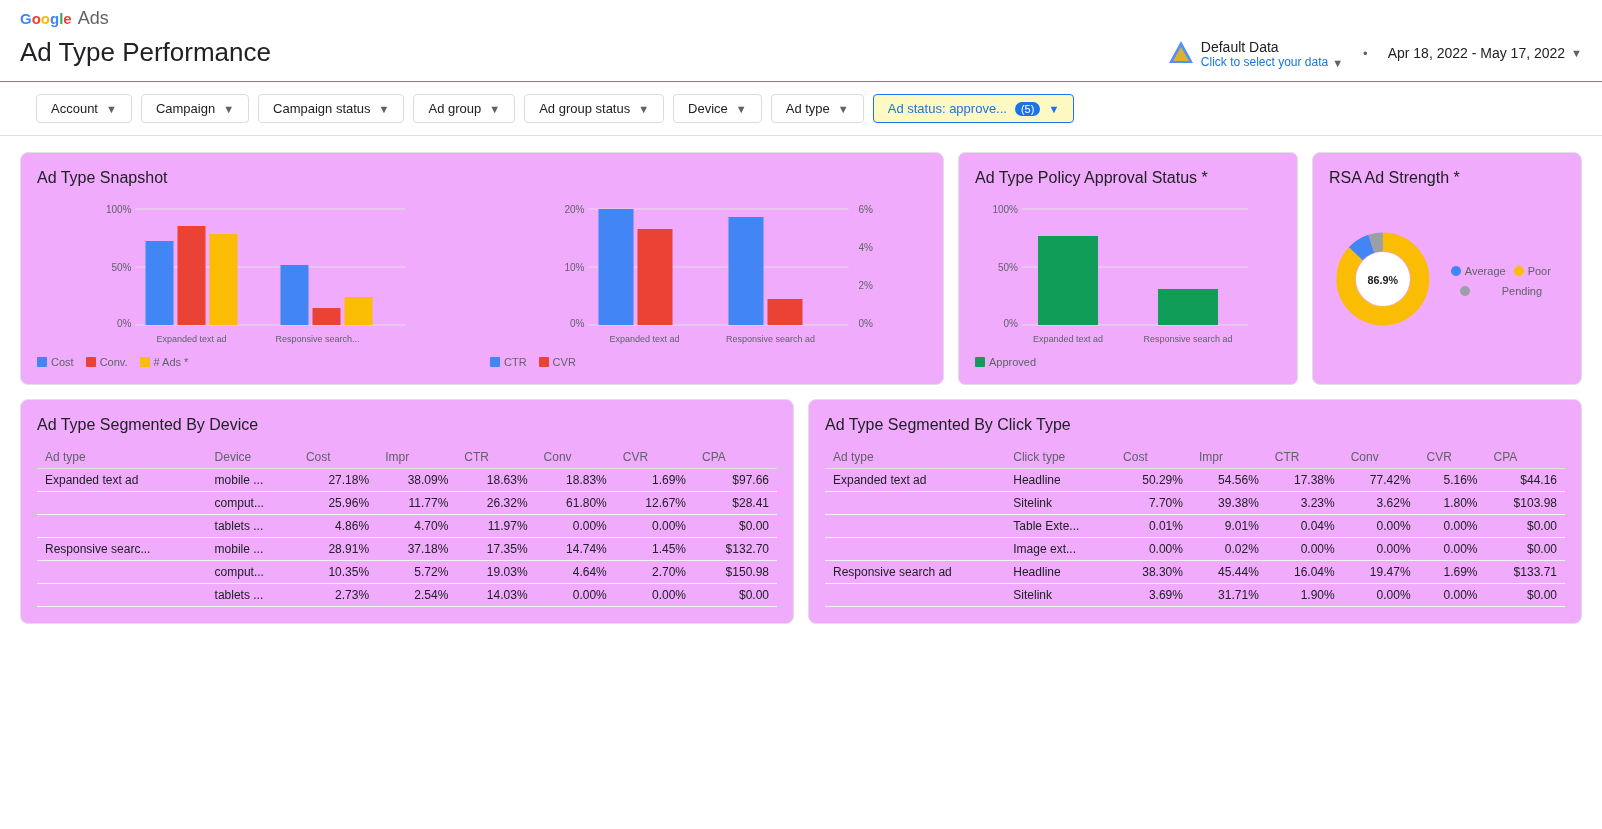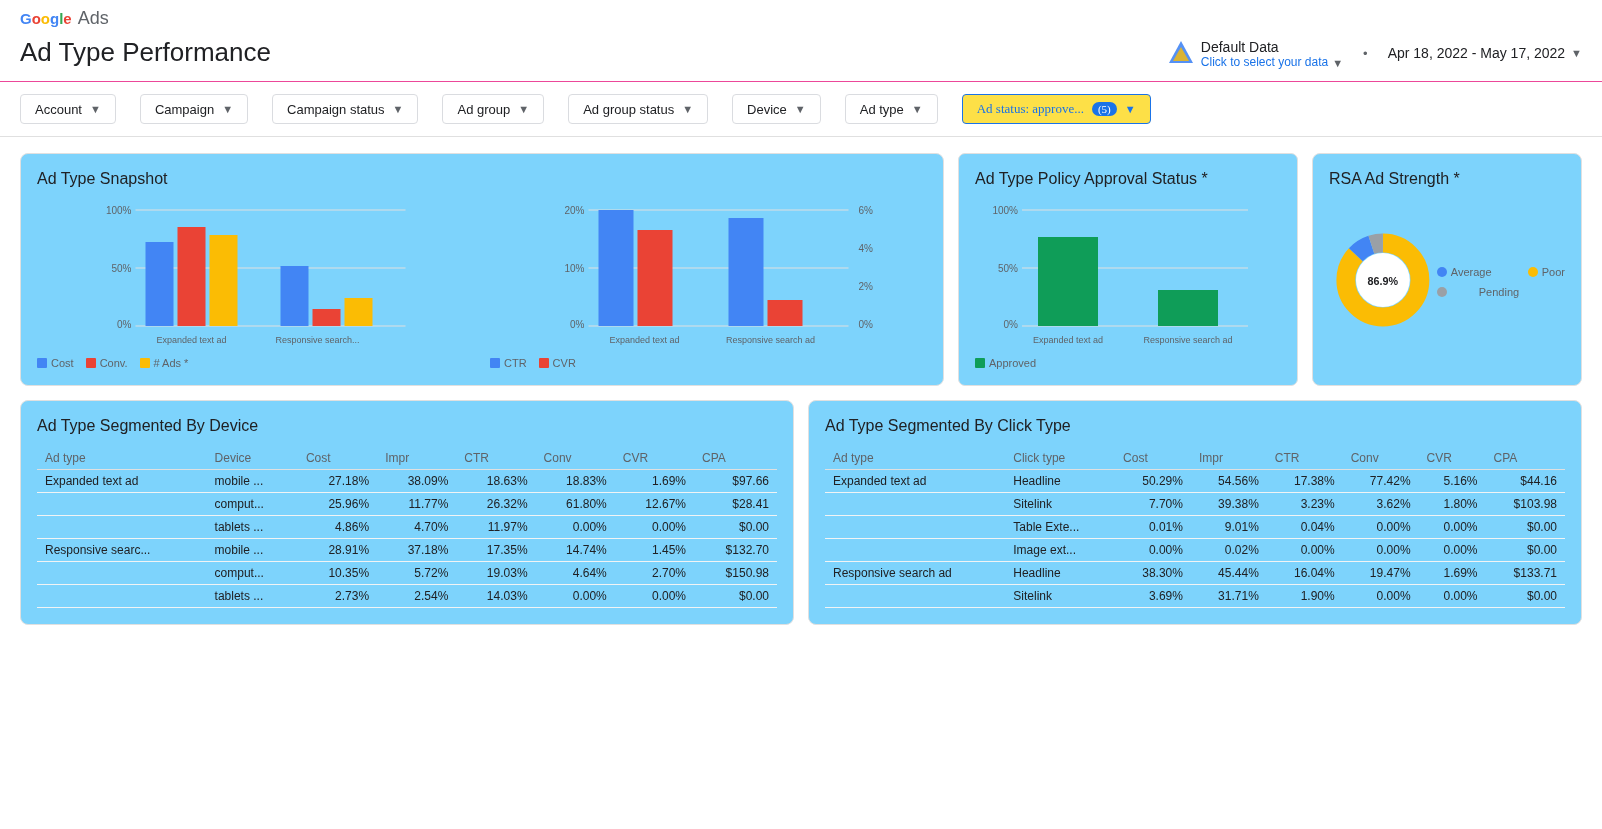--- a/index.html
+++ b/index.html
@@ -3,21 +3,21 @@
   <meta charset="utf-8">
   <style>
     * { box-sizing: border-box; margin: 0; padding: 0; }
     body { font-family: 'Google Sans', Arial, sans-serif; font-size: 13px; color: #202124; background: #fff; }
     .logo { display: flex; align-items: center; gap: 6px; }
     .header-right { margin-left: auto; display: flex; align-items: center; gap: 20px; }
     .data-source { display: flex; align-items: center; gap: 8px; }
     .filter-btn { display: flex; align-items: center; gap: 8px; padding: 6px 14px; border: 1px solid #dadce0; border-radius: 4px; background: #fff; cursor: pointer; font-size: 13px; color: #202124; }
     .filter-active { background: #e8f0fe; border-color: #1a73e8; color: #1a73e8; }
 
-    .card { background: #7dd3fc; border: 1px solid #e0e0e0; border-radius: 8px; padding: 16px; }
+    .card { background: #f0abfc; border: 1px solid #e0e0e0; border-radius: 8px; padding: 16px; }
 
     .card-title { font-size: 16px; font-weight: 500; margin-bottom: 12px; color: #202124; }
     .data-table { width: 100%; border-collapse: collapse; font-size: 12px; }
     .data-table th { text-align: left; padding: 4px 8px; color: #5f6368; font-weight: 500; border-bottom: 1px solid #e0e0e0; }
     .data-table td { padding: 4px 8px; border-bottom: 1px solid #f1f3f4; }
     .col-right { text-align: right; }
 
     
     svg text { font-family: Arial, sans-serif; }
 
@@ -53,21 +53,21 @@
       <span data-name="data-source-arrow" style="color:#5f6368; font-size:11px;">▼</span>
     </div>
     <span data-name="separator-dot" style="color:#5f6368;">•</span>
     <div data-name="date-range-picker" style="display:flex; align-items:center; gap:6px; cursor:pointer; font-size:14px;">
       <span data-name="date-range-label">Apr 18, 2022 - May 17, 2022</span>
       <span data-name="date-range-arrow" style="color:#5f6368; font-size:11px;">▼</span>
     </div>
   </div>
 </div>
 
-<div data-name="filters-bar" style="display:flex; flex-wrap:wrap; gap:24px; padding:12px 20px; border-bottom:1px solid #e0e0e0;">
+<div data-name="filters-bar" style="display:flex; flex-wrap:wrap; gap:9px; padding:12px 36px; border-bottom:1px solid #e0e0e0;">
   <button data-name="filter-account" class="filter-btn">
     <span>Account</span>
     <span data-name="account-arrow" style="color:#5f6368; font-size:11px;">▼</span>
   </button>
   <button data-name="filter-campaign" class="filter-btn">
     <span>Campaign</span>
     <span data-name="campaign-arrow" style="color:#5f6368; font-size:11px;">▼</span>
   </button>
   <button data-name="filter-campaign-status" class="filter-btn">
     <span>Campaign status</span>
@@ -83,21 +83,21 @@
   </button>
   <button data-name="filter-device" class="filter-btn">
     <span>Device</span>
     <span data-name="device-arrow" style="color:#5f6368; font-size:11px;">▼</span>
   </button>
 
   <button data-name="filter-ad-type" class="filter-btn" style="margin-top:0;">
     <span>Ad type</span>
     <span data-name="ad-type-arrow" style="color:#5f6368; font-size:11px;">▼</span>
   </button>
-  <button data-name="filter-ad-status" class="filter-btn filter-active" style="background:#fde047; border-color:#1a73e8; color:#1a73e8;font-family:Liberation Serif, serif;">
+  <button data-name="filter-ad-status" class="filter-btn filter-active" style="background:#fef9c3; border-color:#1a73e8; color:#1a73e8;">
     <span>Ad status: approve...</span>
     <span data-name="ad-status-badge" style="background:#1a73e8; color:#fff; border-radius:10px; padding:1px 6px; font-size:11px;">(5)</span>
     <span data-name="ad-status-arrow" style="font-size:11px;">▼</span>
   </button>
 </div>
 
 <div style="padding:16px 20px; display:flex; flex-direction:column; gap:14px;">
 
   <div style="display:flex; gap:14px; align-items:stretch;">
 
@@ -215,21 +215,21 @@
       <div data-name="rsa-title" class="card-title">RSA Ad Strength *</div>
       <div style="display:flex; flex-direction:row; align-items:center;">
         <svg width="160" height="160" viewBox="0 0 160 160" data-name="rsa-donut-chart">
 
           <circle cx="80" cy="80" r="55" fill="none" stroke="#fbbc04" stroke-width="28" stroke-dasharray="300 345.6" stroke-dashoffset="0" transform="rotate(-90 80 80)"></circle>
           <circle cx="80" cy="80" r="55" fill="none" stroke="#4285f4" stroke-width="28" stroke-dasharray="27.6 345.6" stroke-dashoffset="-300" transform="rotate(-90 80 80)"></circle>
           <circle cx="80" cy="80" r="55" fill="none" stroke="#9aa0a6" stroke-width="28" stroke-dasharray="17.6 345.6" stroke-dashoffset="-327.6" transform="rotate(-90 80 80)"></circle>
           <circle cx="80" cy="80" r="40" fill="white"></circle>
           <text x="80" y="87" font-size="16" font-weight="600" fill="#202124" text-anchor="middle">86.9%</text>
         </svg>
-        <div style="display:flex; gap:8px; margin-top:4px; flex-wrap:wrap; justify-content:space-between;">
+        <div style="display:flex; gap:8px; margin-top:4px; flex-wrap:wrap; justify-content:center;">
           <div style="display:flex; align-items:center; gap:4px;" data-name="legend-average">
             <div style="width:10px; height:10px; background:#4285f4; border-radius:50%;"></div>
             <span style="font-size:11px; color:#5f6368;">Average</span>
           </div>
           <div style="display:flex; align-items:center; gap:4px;" data-name="legend-poor">
             <div style="width:10px; height:10px; background:#fbbc04; border-radius:50%;"></div>
             <span style="font-size:11px; color:#5f6368;">Poor</span>
           </div>
           <div style="display:flex; align-items:center; gap:4px;" data-name="legend-pending">
             <div style="width:10px; height:10px; background:#9aa0a6; border-radius:50%;"></div>

